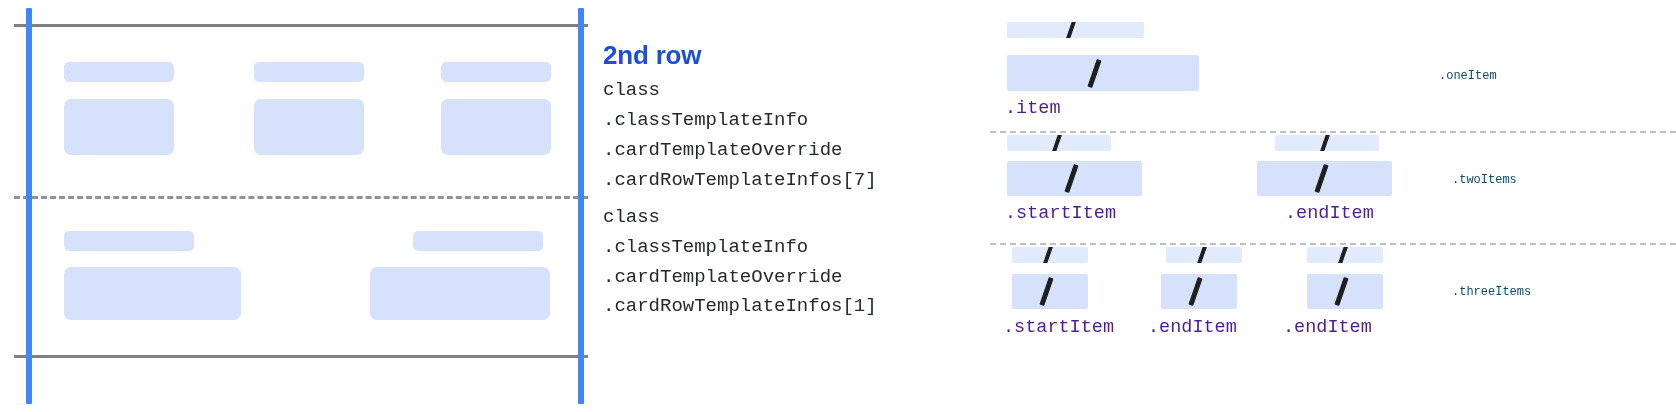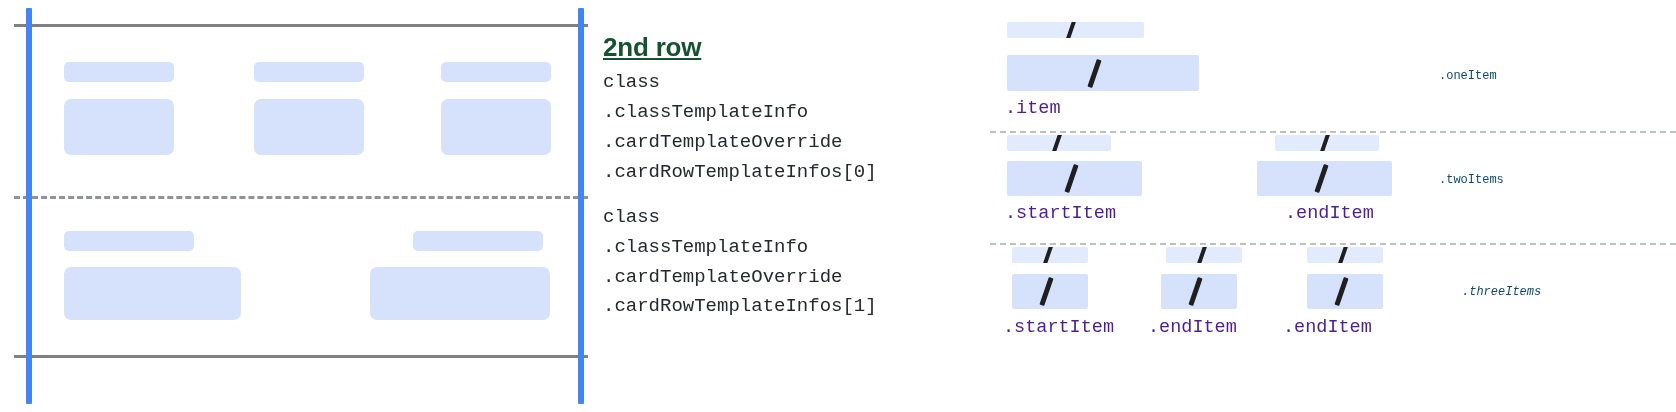--- a/index.html
+++ b/index.html
@@ -67,25 +67,24 @@
     width: 340px; height: 412px;
   }
   .row-group { position: absolute; left: 0; }
   .row-group.g1 { top: 28px; }
   .row-group.g2 { top: 203px; }
 
   .row-title {
     font-family: "Liberation Sans", sans-serif;
     font-size: 26px;
     font-weight: bold;
-    color: #14532d;
+    color: #1d4ed8;
     letter-spacing: -0.2px;
-    margin: 4px 0 5px 0;
+    margin: 12px 0 5px 0;
     line-height: 1.2;
-    text-decoration: underline;
   }
   .code-line {
     font-family: "Liberation Mono", monospace;
     font-size: 19px;
     color: #24292e;
     line-height: 1.57;
     white-space: pre;
   }
 
   
@@ -175,21 +174,21 @@
     <div class="blk lg" style="left:370px; top:267px; width:180px; height:53px;"></div>
   </div>
 
   <div id="mid-col">
 
     <div class="row-group g1">
       <div class="row-title">2nd row</div>
       <div class="code-line">class</div>
       <div class="code-line">.classTemplateInfo</div>
       <div class="code-line">.cardTemplateOverride</div>
-      <div class="code-line">.cardRowTemplateInfos[0]</div>
+      <div class="code-line">.cardRowTemplateInfos[7]</div>
     </div>
 
     <div class="row-group g2">
       <div class="code-line">class</div>
       <div class="code-line">.classTemplateInfo</div>
       <div class="code-line">.cardTemplateOverride</div>
       <div class="code-line">.cardRowTemplateInfos[1]</div>
     </div>
   </div>
 
@@ -219,21 +218,21 @@
       <div class="slot-label" style="left:20px; top:68px;">.startItem</div>
 
       <div class="bar ghost" style="left:290px; top:0px; width:104px; height:16px;">
         <div class="slash" style="left:48px; top:-4px; width:4px; height:24px;"></div>
       </div>
       <div class="bar" style="left:272px; top:26px; width:135px; height:35px;">
         <div class="slash" style="left:62px; top:3px; width:5px; height:29px;"></div>
       </div>
       <div class="slot-label" style="left:300px; top:68px;">.endItem</div>
 
-      <div class="variant-label" style="left:425px; top:38px;">.twoItems</div>
+      <div class="variant-label" style="left:438px; top:38px;">.twoItems</div>
     </div>
 
     <div class="variant v3">
       <div class="bar ghost" style="left:27px; top:0px; width:76px; height:16px;">
         <div class="slash" style="left:34px; top:-4px; width:4px; height:24px;"></div>
       </div>
       <div class="bar" style="left:27px; top:27px; width:76px; height:35px;">
         <div class="slash" style="left:32px; top:3px; width:5px; height:29px;"></div>
       </div>
       <div class="slot-label" style="left:18px; top:70px;">.startItem</div>
@@ -247,16 +246,16 @@
       <div class="slot-label" style="left:163px; top:70px;">.endItem</div>
 
       <div class="bar ghost" style="left:322px; top:0px; width:76px; height:16px;">
         <div class="slash" style="left:34px; top:-4px; width:4px; height:24px;"></div>
       </div>
       <div class="bar" style="left:322px; top:27px; width:76px; height:35px;">
         <div class="slash" style="left:32px; top:3px; width:5px; height:29px;"></div>
       </div>
       <div class="slot-label" style="left:298px; top:70px;">.endItem</div>
 
-      <div class="variant-label" style="left:448px; top:38px;font-style:italic;">.threeItems</div>
+      <div class="variant-label" style="left:438px; top:38px;">.threeItems</div>
     </div>
   </div>
 </div>
 
 </body></html>

